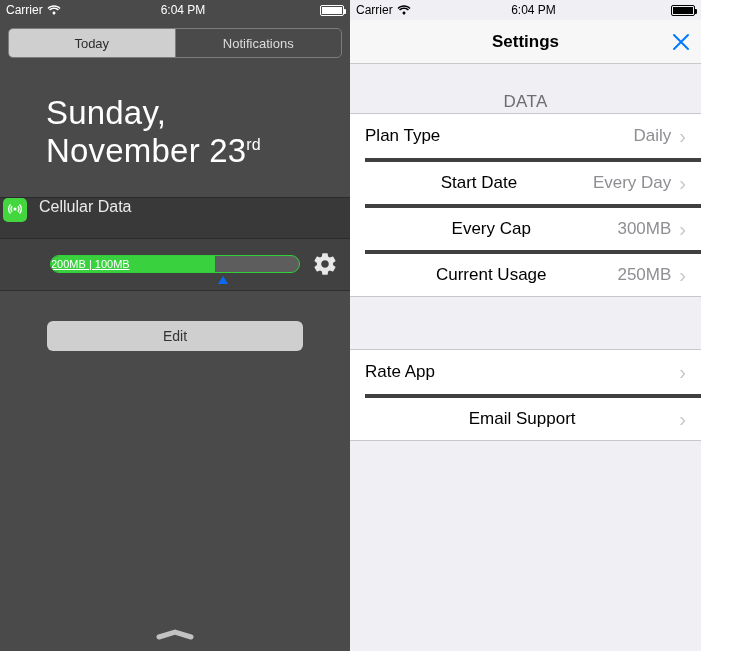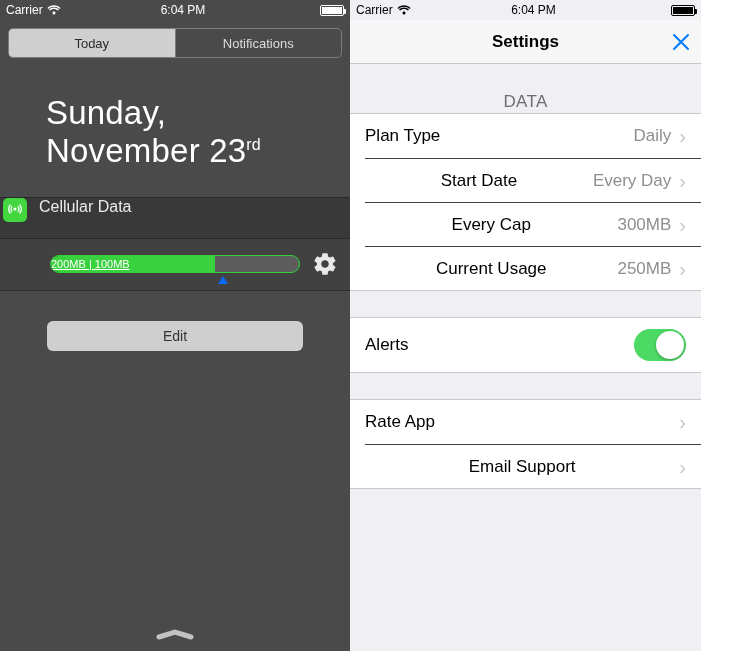--- a/index.html
+++ b/index.html
@@ -43,21 +43,21 @@
   .handle svg { opacity:0.9; }
 
   
   .navbar { height:44px; background:#f7f7f8; border-bottom:1px solid #c9c9cc; display:flex; align-items:center; justify-content:center; position:relative; }
   .navtitle { font-size:17px; font-weight:600; }
   .closex { position:absolute; right:10px; top:0; bottom:0; display:flex; align-items:center; color:#007aff; font-size:24px; font-weight:300; }
 
   .section-hdr { padding: 28px 15px 1px 15px; color:#6d6d72; font-size:17px; letter-spacing:0.3px;text-align:center; }
   .cell-group { background:#fff; border-top:1px solid #c8c7cc; border-bottom:1px solid #c8c7cc; }
   .cell { min-height:44px; padding: 11px 15px; display:flex; align-items:center; justify-content:space-between; font-size:17px; font-weight:300; }
-  .cell + .cell { border-top:1px solid #404040; margin-left:15px; padding-left:0; }
+  .cell + .cell { border-top:4px solid #404040; margin-left:15px; padding-left:0; }
   .cell + .cell::before { content:''; }
   .cell .lbl { color:#000; }
   .cell .val { color:#8e8e93; display:flex; align-items:center; gap:8px; }
   .chev { color:#c7c7cc; font-size:20px; line-height:1; }
   .gap { height:26px; }
 
   .switch { width:52px; height:32px; border-radius:16px; background:#4cd964; position:relative; }
   .knob { position:absolute; right:2px; top:2px; width:28px; height:28px; border-radius:50%; background:#fff; box-shadow:0 1px 3px rgba(0,0,0,0.3); }
 
   .battery { display:inline-block; width:24px; height:11px; border:1px solid currentColor; border-radius:2px; position:relative; }
@@ -183,28 +183,20 @@
         <span class="lbl">Current Usage</span>
         <span class="val">
             <span>250MB</span>
             <span class="chev">›</span>
           </span>
       </div>
     </div>
 
     <div class="gap"></div>
 
-    <div class="cell-group">
-      <div class="cell">
-        <span class="lbl">Alerts</span>
-        <div class="switch">
-            <div class="knob"></div>
-          </div>
-      </div>
-    </div>
 
     <div class="gap"></div>
 
     <div class="cell-group">
       <div class="cell">
         <span class="lbl">Rate App</span>
         <span class="val">
             <span class="chev">›</span>
           </span>
       </div>

